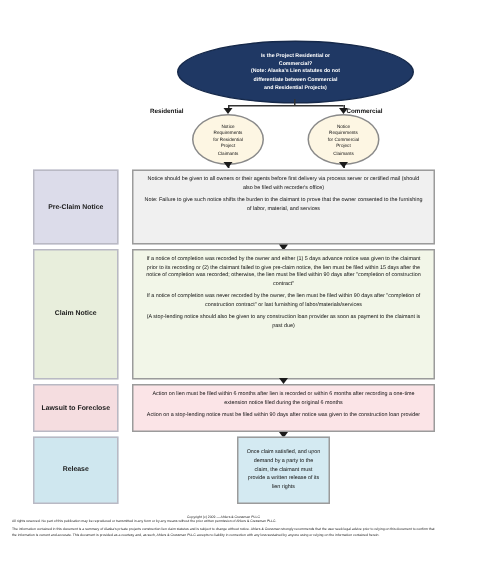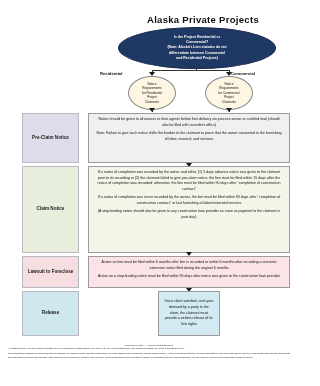--- a/index.html
+++ b/index.html
@@ -99,21 +99,20 @@
     font-size:2.3px;line-height:1.5;color:#1a1a1a;
   }
   .footer .cr{text-align:center;}
   .footer p{margin:0 0 1.5px 0;text-align:left;}
 </style>
 </head>
 <body>
 
 <div class="page">
 
-  <div class="title">Alaska Private Projects</div>
 
   <div class="decision">
     <div>
       <p>Is the Project Residential or</p>
       <p>Commercial?</p>
       <p>(Note:  Alaska's Lien statutes do not</p>
       <p>differentiate between Commercial</p>
       <p>and Residential Projects)</p>
     </div>
   </div>

